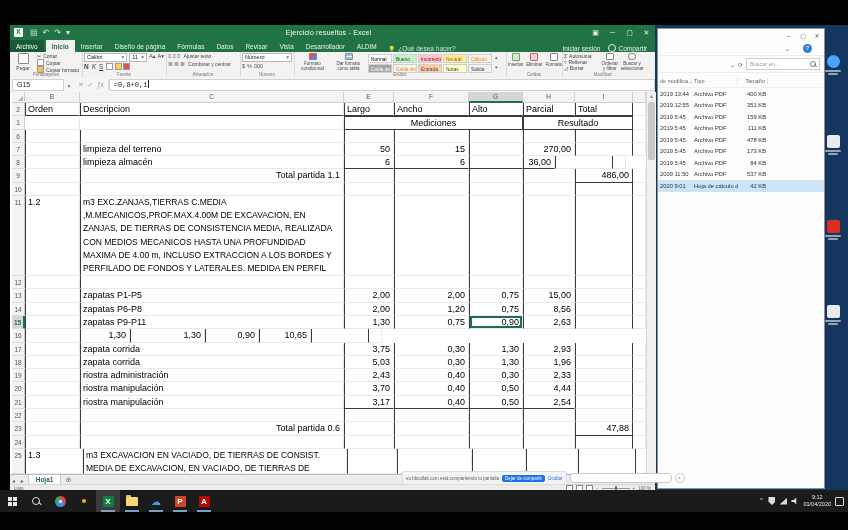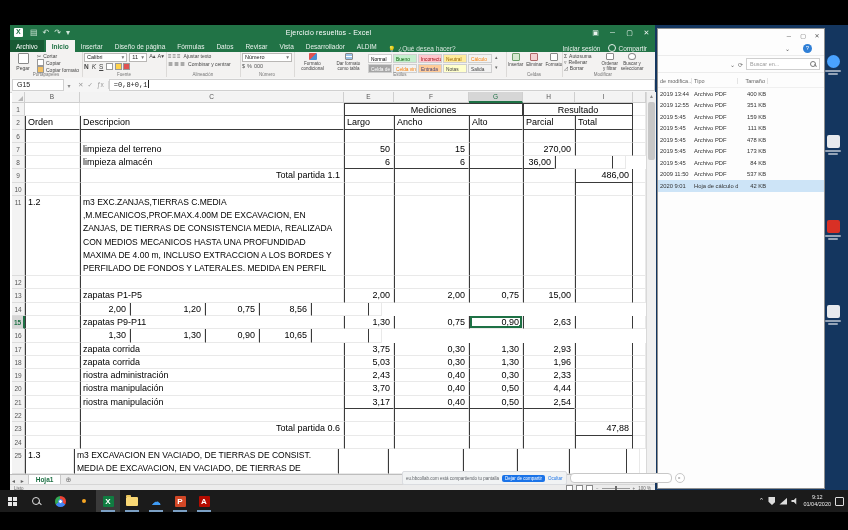--- a/index.html
+++ b/index.html
@@ -379,39 +379,39 @@
       <div class="chd" style="width: 50px;">E</div>
       <div class="chd" style="width: 75px;">F</div>
       <div class="chd hl" style="width: 54px;">G</div>
       <div class="chd" style="width: 52px;">H</div>
       <div class="chd" style="width: 58px;">I</div>
       <div class="chd" style="width: 13px;"></div>
     </div>
 
   <div id="sheet-grid">
       <div class="grow" style="height: 13.3px;">
-        <div class="rnum" style="line-height: 13.3px;">1</div>
-        <div class="cell" style="width: 55px;"></div>
-        <div class="cell" style="width: 264px;"></div>
-        <div class="cell mg" style="width: 179px;">Mediciones</div>
-        <div class="cell mg" style="width: 110px;">Resultado</div>
-        <div class="cell" style="width: 13px;"></div>
-      </div>
-      <div class="grow" style="height: 13.3px;">
         <div class="rnum" style="line-height: 13.3px;">2</div>
         <div class="cell bl hb" style="width: 55px;">Orden</div>
         <div class="cell bl hb" style="width: 264px;">Descripcion</div>
         <div class="cell bl hb" style="width: 50px;">Largo</div>
         <div class="cell bl hb" style="width: 75px;">Ancho</div>
         <div class="cell bl hb" style="width: 54px;">Alto</div>
         <div class="cell bl hb" style="width: 52px;">Parcial</div>
         <div class="cell bl br hb" style="width: 58px;">Total</div>
         <div class="cell" style="width: 13px;"></div>
       </div>
       <div class="grow" style="height: 13.3px;">
+        <div class="rnum" style="line-height: 13.3px;">1</div>
+        <div class="cell" style="width: 55px;"></div>
+        <div class="cell" style="width: 264px;"></div>
+        <div class="cell mg" style="width: 179px;">Mediciones</div>
+        <div class="cell mg" style="width: 110px;">Resultado</div>
+        <div class="cell" style="width: 13px;"></div>
+      </div>
+      <div class="grow" style="height: 13.3px;">
         <div class="rnum" style="line-height: 13.3px;">6</div>
         <div class="cell bl" style="width: 55px;"></div>
         <div class="cell bl" style="width: 264px;"></div>
         <div class="cell bl" style="width: 50px;"></div>
         <div class="cell bl" style="width: 75px;"></div>
         <div class="cell bl" style="width: 54px;"></div>
         <div class="cell bl" style="width: 52px;"></div>
         <div class="cell bl br" style="width: 58px;"></div>
         <div class="cell" style="width: 13px;"></div>
       </div>
@@ -488,20 +488,21 @@
         <div class="cell bl num" style="width: 50px;">2,00</div>
         <div class="cell bl num" style="width: 75px;">2,00</div>
         <div class="cell bl num" style="width: 54px;">0,75</div>
         <div class="cell bl num" style="width: 52px;">15,00</div>
         <div class="cell bl br" style="width: 58px;"></div>
         <div class="cell" style="width: 13px;"></div>
       </div>
       <div class="grow" style="height: 13.3px;">
         <div class="rnum" style="line-height: 13.3px;">14</div>
         <div class="cell bl" style="width: 55px;"></div>
+        <div class="cell bl" style="width: 264px;">zapatas P6-P8</div>
         <div class="cell bl num" style="width: 50px;">2,00</div>
         <div class="cell bl num" style="width: 75px;">1,20</div>
         <div class="cell bl num" style="width: 54px;">0,75</div>
         <div class="cell bl num" style="width: 52px;">8,56</div>
         <div class="cell bl br" style="width: 58px;"></div>
         <div class="cell" style="width: 13px;"></div>
       </div>
       <div class="grow" style="height: 13.3px;">
         <div class="rnum hl" style="line-height: 13.3px;">15</div>
         <div class="cell bl" style="width: 55px;"></div>
@@ -606,21 +607,21 @@
         <div class="cell bl" style="width: 264px;"></div>
         <div class="cell bl" style="width: 50px;"></div>
         <div class="cell bl" style="width: 75px;"></div>
         <div class="cell bl" style="width: 54px;"></div>
         <div class="cell bl" style="width: 52px;"></div>
         <div class="cell bl br" style="width: 58px;"></div>
         <div class="cell" style="width: 13px;"></div>
       </div>
       <div class="grow" style="height: 25px;">
         <div class="rnum" style="line-height: 14px;">25</div>
-        <div class="cell bl" style="width: 49px;">1.3</div>
+        <div class="cell bl" style="width: 58px;">1.3</div>
         <div class="cell bl wrap" style="width: 264px;">m3 EXCAVACION EN VACIADO, DE TIERRAS DE CONSIST. MEDIA DE EXCAVACION, EN VACIADO, DE TIERRAS DE CONSISTENCIA MEDIA,</div>
         <div class="cell bl" style="width: 50px;"></div>
         <div class="cell bl" style="width: 75px;"></div>
         <div class="cell bl" style="width: 54px;"></div>
         <div class="cell bl" style="width: 52px;"></div>
         <div class="cell bl br" style="width: 58px;"></div>
         <div class="cell" style="width: 13px;"></div>
       </div>
     </div>
 

